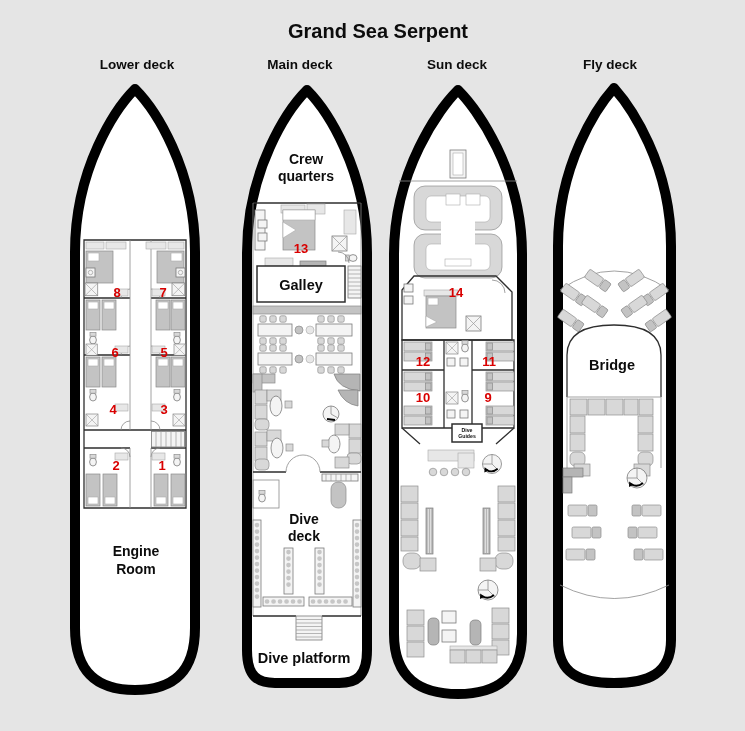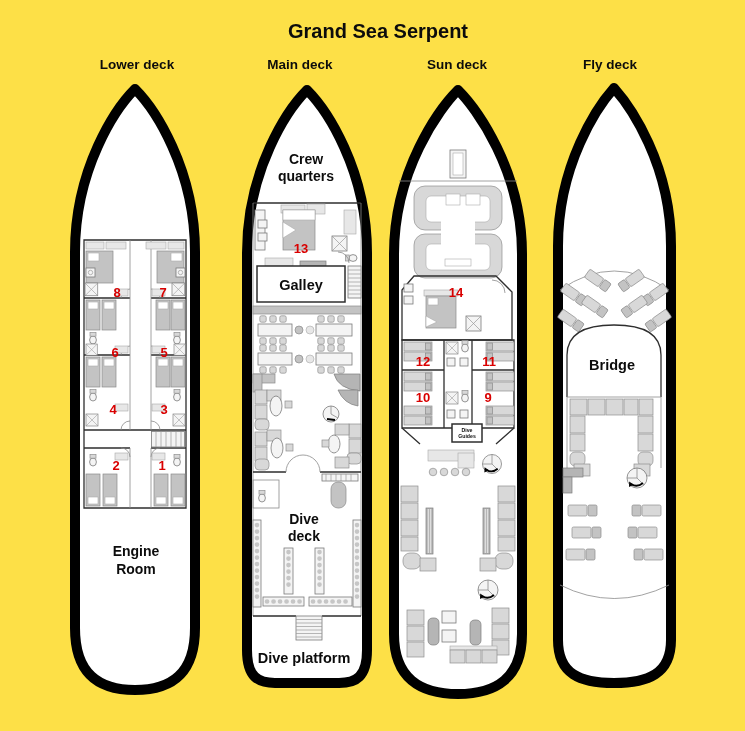--- a/index.html
+++ b/index.html
@@ -1,16 +1,16 @@
 <!DOCTYPE html>
 <html><head>
 <meta charset="utf-8">
 <style>
   html,body{margin:0;padding:0;background:#fff;}
-  .stage{position:relative;width:745px;height:731px;background:#fde047;overflow:hidden;
+  .stage{position:relative;width:745px;height:731px;background:#e5e5e5;overflow:hidden;
          font-family:"Liberation Sans",sans-serif;}
   svg{display:block}
   
   text{fill:#0c0c0c;font-family:"Liberation Sans",sans-serif;}
   .title{font-weight:700;font-size:20px;}
   .dlabel{font-weight:700;font-size:13.5px;}
   .room{font-weight:700;font-size:14px;}
   .room2{font-weight:700;font-size:14.5px;}
   .num{font-weight:700;font-size:13px;fill:#d90000;}
   .tiny{font-weight:700;font-size:5.2px;}

